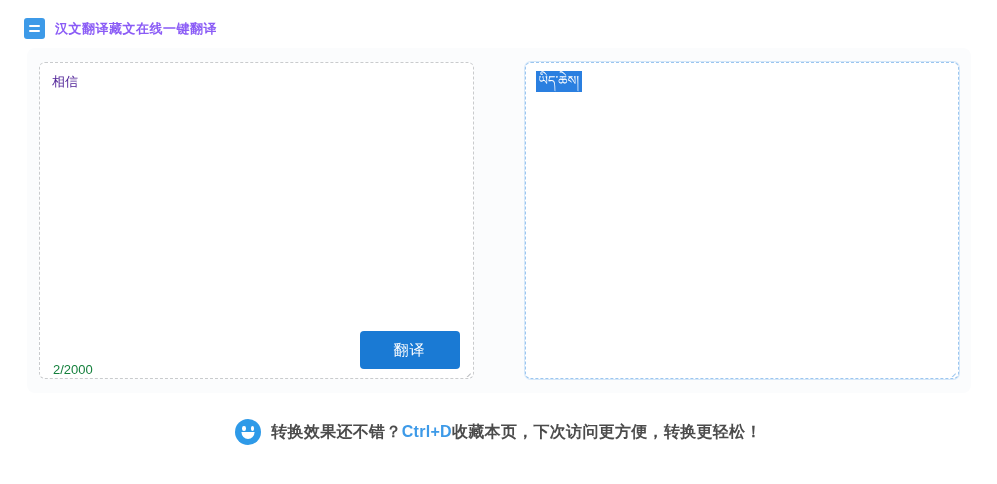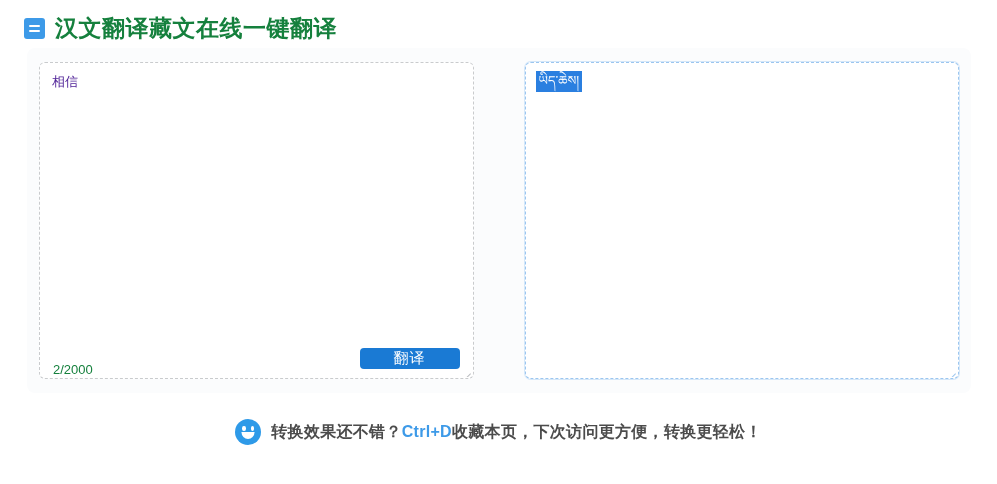--- a/index.html
+++ b/index.html
@@ -39,23 +39,23 @@
   .doc-icon::before,
   .doc-icon::after {
     content: "";
     display: block;
     width: 11px;
     height: 2px;
     background: #ffffff;
     border-radius: 1px;
   }
   .page-title {
-    font-size: 23px;
+    font-size: 13px;
     font-weight: bold;
-    color: #15803d;
+    color: #8b5cf6;
     letter-spacing: 0.5px;
     line-height: 1;
     white-space: nowrap;
   }
 
   
   .panel {
     position: absolute;
     left: 27px;
     top: 48px;
@@ -135,21 +135,21 @@
     font-size: 13px;
     color: #15803d;
     line-height: 16px;
   }
 
   .translate-button {
     position: absolute;
     right: 13px;
     bottom: 9px;
     width: 100px;
-    height: 21px;
+    height: 38px;
     background: #1a7ad4;
     border: none;
     border-radius: 4px;
     color: #ffffff;
     font-size: 15px;
     font-family: "Liberation Sans", "DejaVu Sans", sans-serif;
     letter-spacing: 1px;
     cursor: pointer;
     padding: 0;
   }

